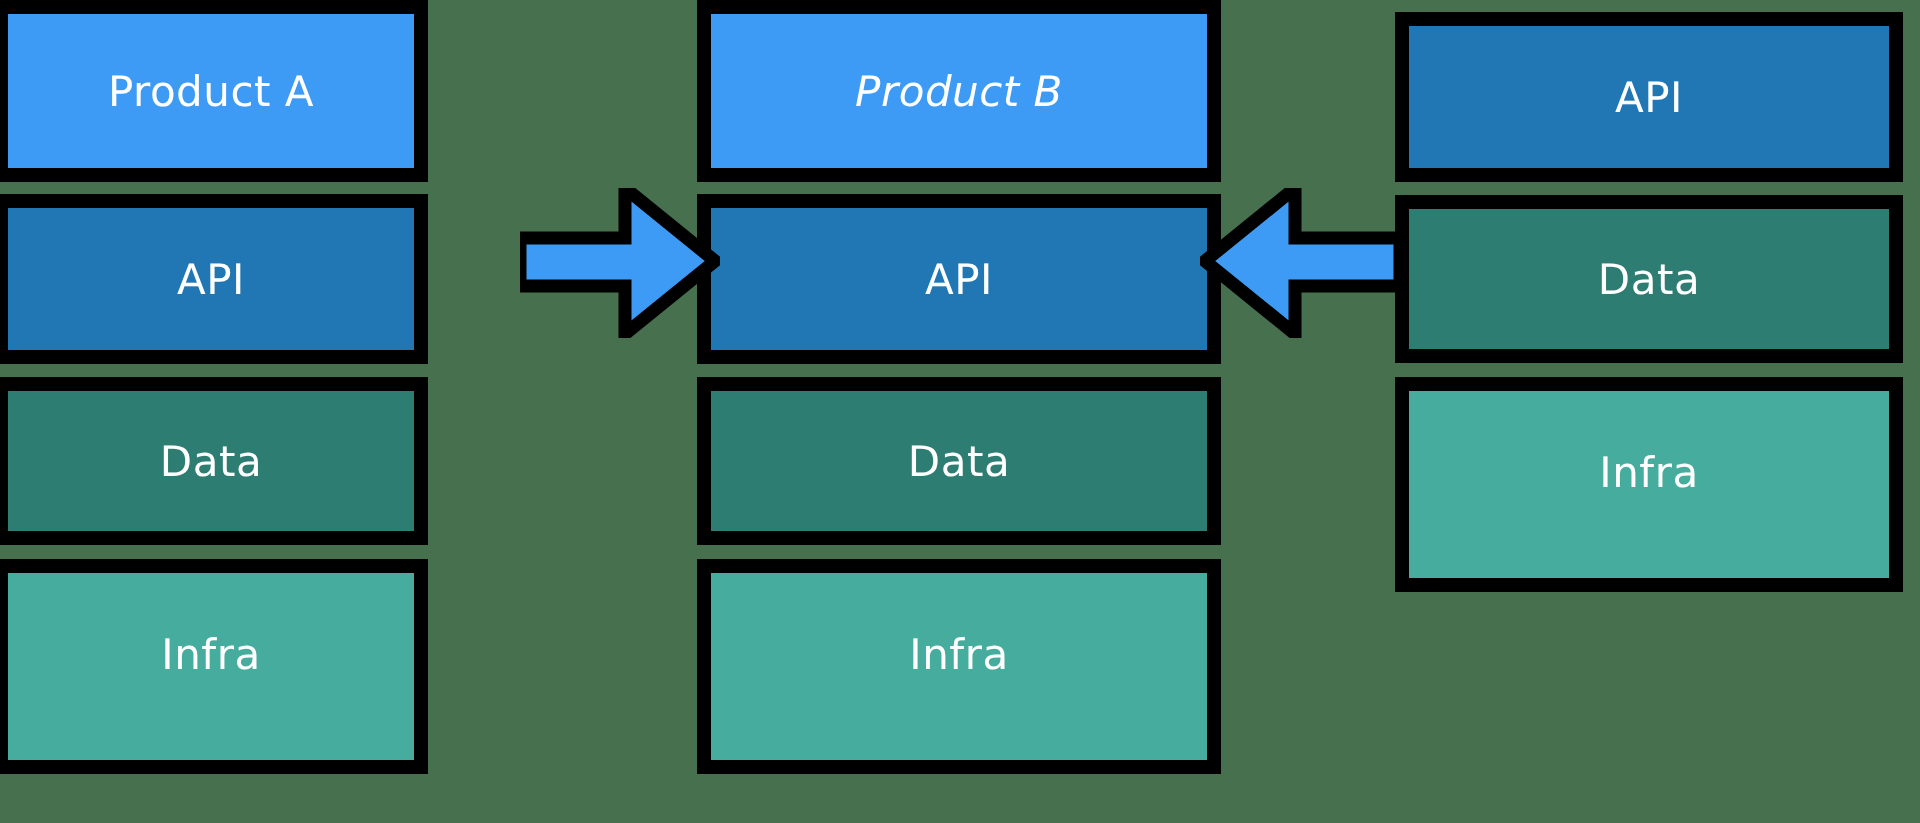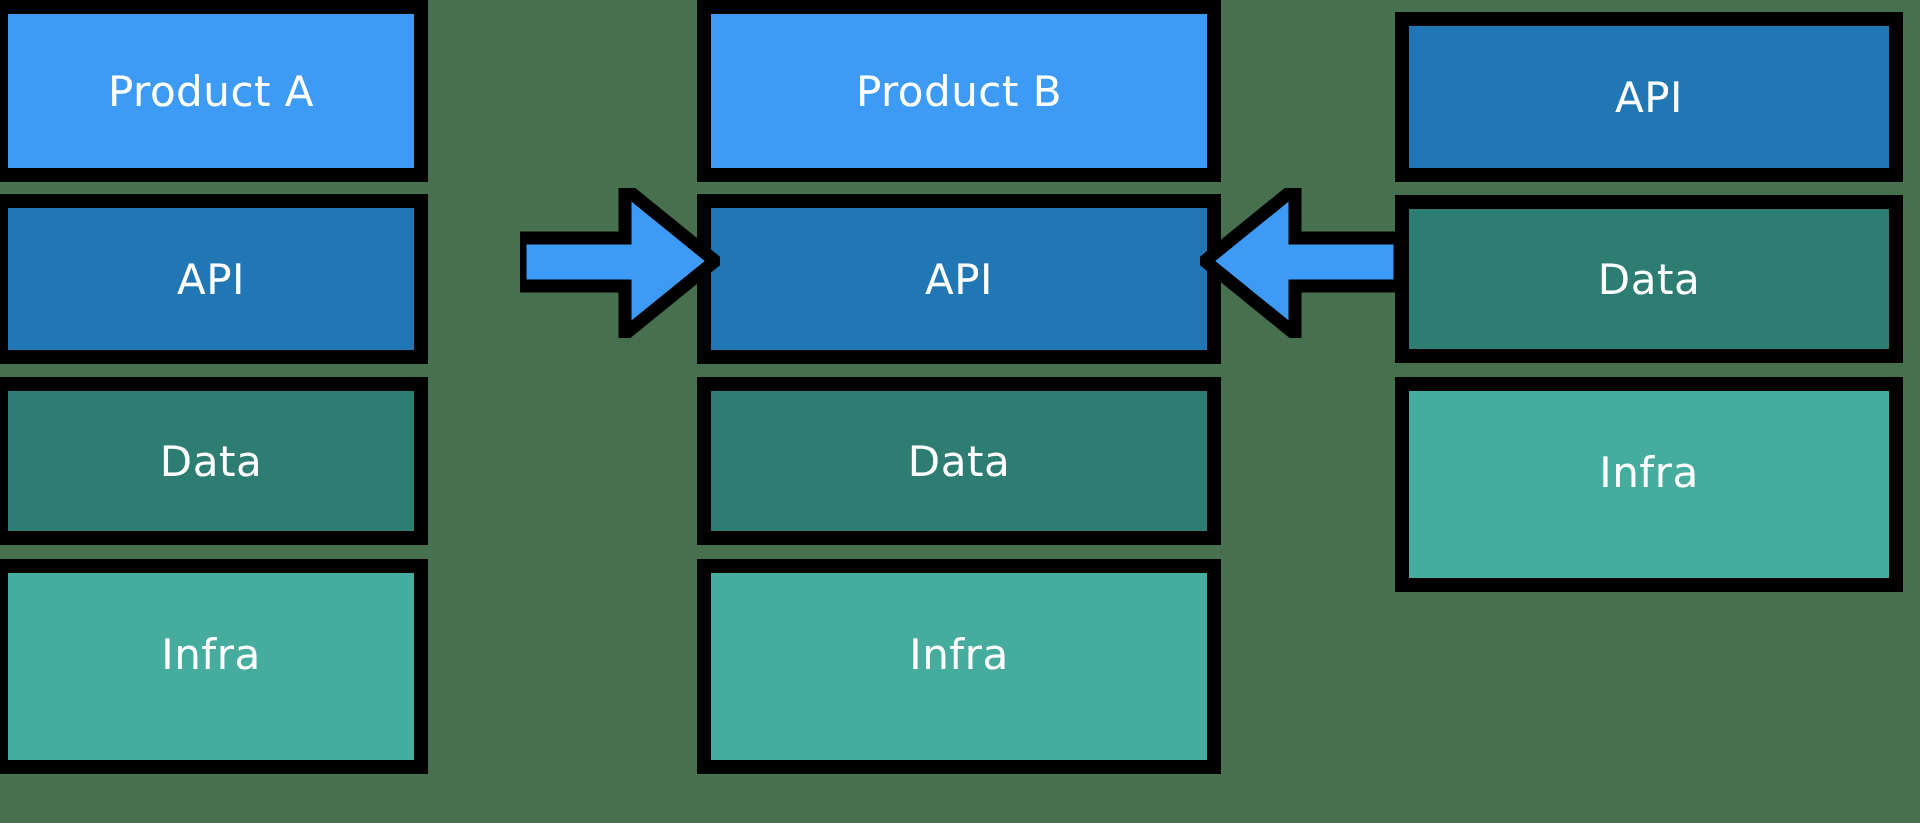--- a/index.html
+++ b/index.html
@@ -69,21 +69,21 @@
     </div>
     <div class="cell data" style="height:168px; margin-top:13px;">
       <span class="cell-label">Data</span>
     </div>
     <div class="cell infra" style="height:215px; margin-top:14px;">
       <span class="cell-label" style="margin-top:-24px;">Infra</span>
     </div>
   </div>
 
   <div class="stack" style="left:697px; width:524px;">
-    <div class="cell product" style="height:182px;">
+    <div class="cell product" style="height:182px;font-style:italic;">
       <span class="cell-label">Product B</span>
     </div>
     <div class="cell api" style="height:170px; margin-top:12px;">
       <span class="cell-label">API</span>
     </div>
     <div class="cell data" style="height:168px; margin-top:13px;">
       <span class="cell-label">Data</span>
     </div>
     <div class="cell infra" style="height:215px; margin-top:14px;">
       <span class="cell-label" style="margin-top:-24px;">Infra</span>

